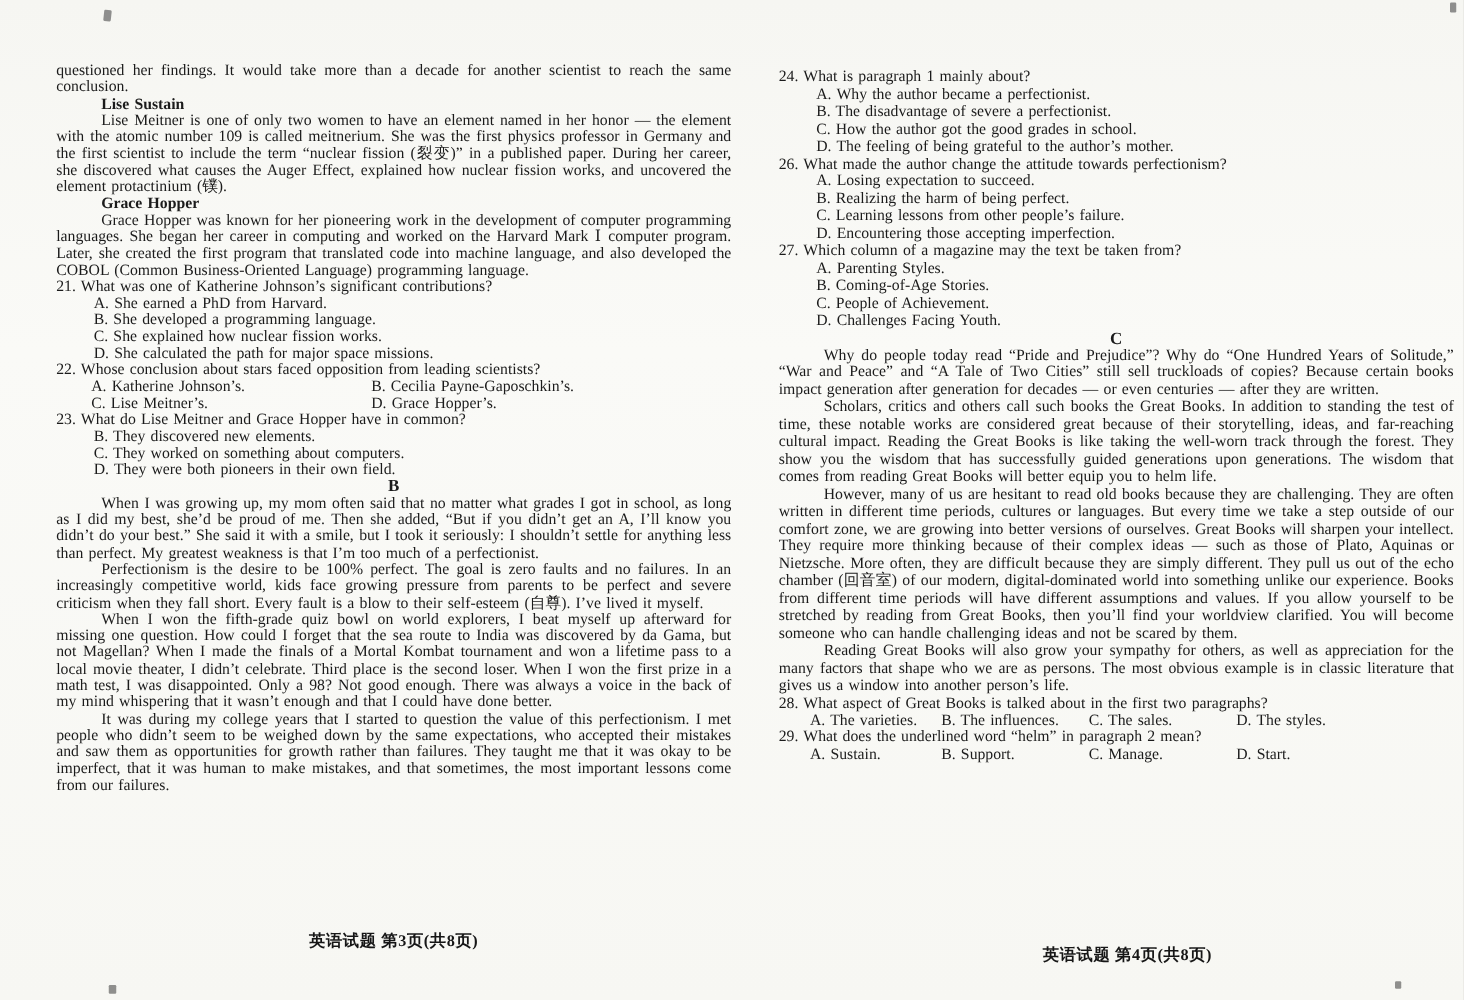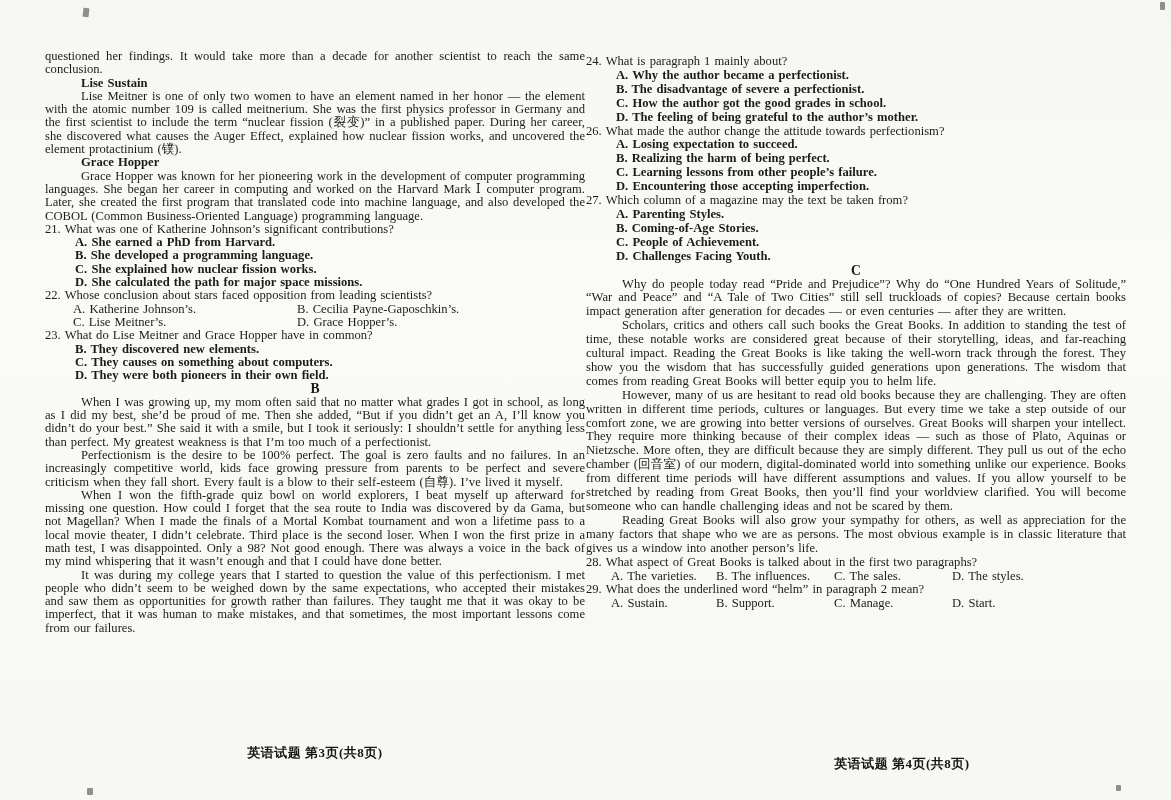--- a/index.html
+++ b/index.html
@@ -5,28 +5,28 @@
   html,body { margin:0; padding:0; background:#dddcd8; }
   .sheet {
     position:relative; width:1171px; height:800px; margin:0 auto;
     background:linear-gradient(180deg,#f6f6f2 0%,#fafaf7 35%,#f7f7f3 100%);
     font-family:"Liberation Serif","DejaVu Serif",serif;
     color:#1b1b1b; overflow:hidden;
   }
   .col { position:absolute; width:540px; font-size:12.6px; line-height:13.3px;
          text-align:justify; word-spacing:1px; }
   #col-left  { left:45px;  top:50px; }
-  #col-right { left:586px; top:55px; line-height:13.9px; }
+  #col-right { left:623px; top:55px; line-height:13.9px; }
   .para { margin:0; }
   .para.indent { text-indent:36px; }
   .heading { font-weight:bold; padding-left:36px; }
   .center-label { text-align:center; font-weight:bold; font-size:13.6px; }
   .question { margin:0; }
   .question .stem { padding-left:30px; text-indent:-30px; }
-  .options.stack .option { padding-left:30px;font-weight:bold; }
+  .options.stack .option { padding-left:30px; }
   .options.twocol { display:grid; grid-template-columns:224px auto; padding-left:28px; }
   .options.inline { display:grid; grid-template-columns:105px 118px 118px auto; padding-left:25px; }
   .options .option { text-align:left; }
   .u { text-underline-offset:2px; }
   .footer { position:absolute; width:540px; text-align:center; font-weight:bold;
             font-size:13px; letter-spacing:.5px; color:#161616; }
   #footer-left  { left:45px;  top:744px; }
   #footer-right { left:632px; top:755px; }
   .mark { position:absolute; background:#4a4a4a; opacity:.6; border-radius:1px; }
   #mark-tl { left:83px;   top:8px;   width:6px; height:9px; transform:rotate(6deg); }
@@ -59,21 +59,21 @@
           <div class="option">A. Katherine Johnson’s.</div>
           <div class="option">B. Cecilia Payne-Gaposchkin’s.</div>
           <div class="option">C. Lise Meitner’s.</div>
           <div class="option">D. Grace Hopper’s.</div>
         </div>
       </div>
       <div class="question">
         <div class="stem">23. What do Lise Meitner and Grace Hopper have in common?</div>
         <div class="options stack">
           <div class="option">B. They discovered new elements.</div>
-          <div class="option">C. They causes on something about computers.</div>
+          <div class="option">C. They worked on something about computers.</div>
           <div class="option">D. They were both pioneers in their own field.</div>
         </div>
       </div>
       <div class="center-label">B</div>
       <div class="para indent">When I was growing up, my mom often said that no matter what grades I got in school, as long as I did my best, she’d be proud of me. Then she added, “But if you didn’t get an A, I’ll know you didn’t do your best.” She said it with a smile, but I took it seriously: I shouldn’t settle for anything less than perfect. My greatest weakness is that I’m too much of a perfectionist.</div>
       <div class="para indent">Perfectionism is the desire to be 100% perfect. The goal is zero faults and no failures. In an increasingly competitive world, kids face growing pressure from parents to be perfect and severe criticism when they fall short. Every fault is a blow to their self-esteem (自尊). I’ve lived it myself.</div>
       <div class="para indent">When I won the fifth-grade quiz bowl on world explorers, I beat myself up afterward for missing one question. How could I forget that the sea route to India was discovered by da Gama, but not Magellan? When I made the finals of a Mortal Kombat tournament and won a lifetime pass to a local movie theater, I didn’t celebrate. Third place is the second loser. When I won the first prize in a math test, I was disappointed. Only a 98? Not good enough. There was always a voice in the back of my mind whispering that it wasn’t enough and that I could have done better.</div>
       <div class="para indent">It was during my college years that I started to question the value of this perfectionism. I met people who didn’t seem to be weighed down by the same expectations, who accepted their mistakes and saw them as opportunities for growth rather than failures. They taught me that it was okay to be imperfect, that it was human to make mistakes, and that sometimes, the most important lessons come from our failures.</div>
     </div>
   <div class="col" id="col-right">

